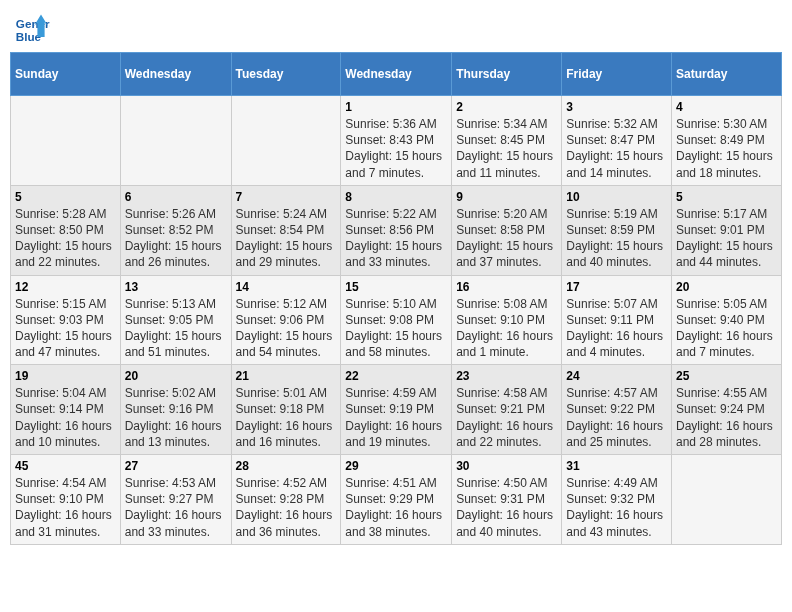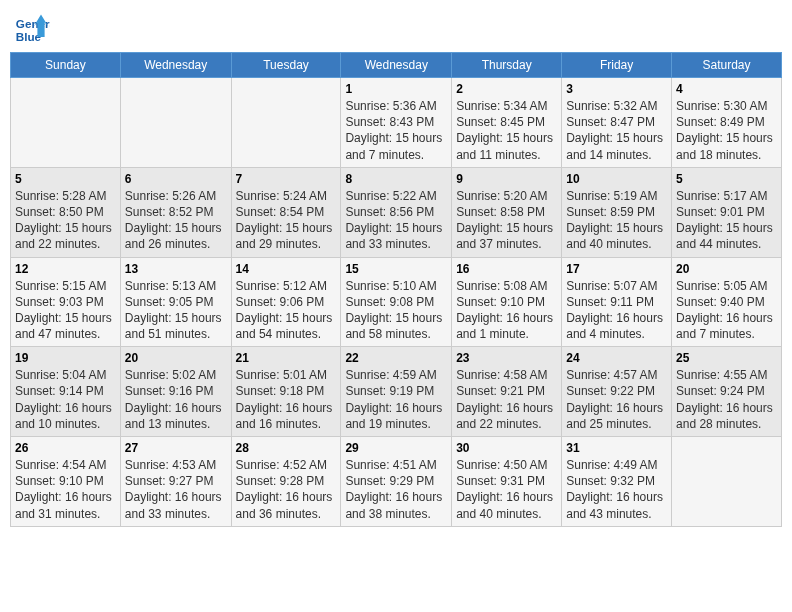--- a/index.html
+++ b/index.html
@@ -40,24 +40,24 @@
       color: #555;
     }
     table {
       width: 100%;
       border-collapse: collapse;
       font-size: 10.5px;
     }
     thead tr th {
       background-color: #3a7abf;
       color: #fff;
-      padding: 5px 4px;
-      text-align: center;
+      padding: 14px 4px;
+      text-align: left;
       font-size: 12px;
-      font-weight: normal;
+      font-weight: bold;
       border: 1px solid #5a9ad5;
     }
     tbody tr td {
       border: 1px solid #ccc;
       vertical-align: top;
       padding: 4px 4px;
       width: 113px;
       min-height: 70px;
     }
     tbody tr:nth-child(odd) td {
@@ -292,21 +292,21 @@
         <td>
           <span class="day-num">25</span>
           <div class="day-info">Sunrise: 4:55 AM
 Sunset: 9:24 PM
 Daylight: 16 hours
 and 28 minutes.</div>
         </td>
       </tr>
       <tr>
         <td>
-          <span class="day-num">26</span>
+          <span class="day-num">45</span>
           <div class="day-info">Sunrise: 4:54 AM
 Sunset: 9:10 PM
 Daylight: 16 hours
 and 31 minutes.</div>
         </td>
         <td>
           <span class="day-num">27</span>
           <div class="day-info">Sunrise: 4:53 AM
 Sunset: 9:27 PM
 Daylight: 16 hours

